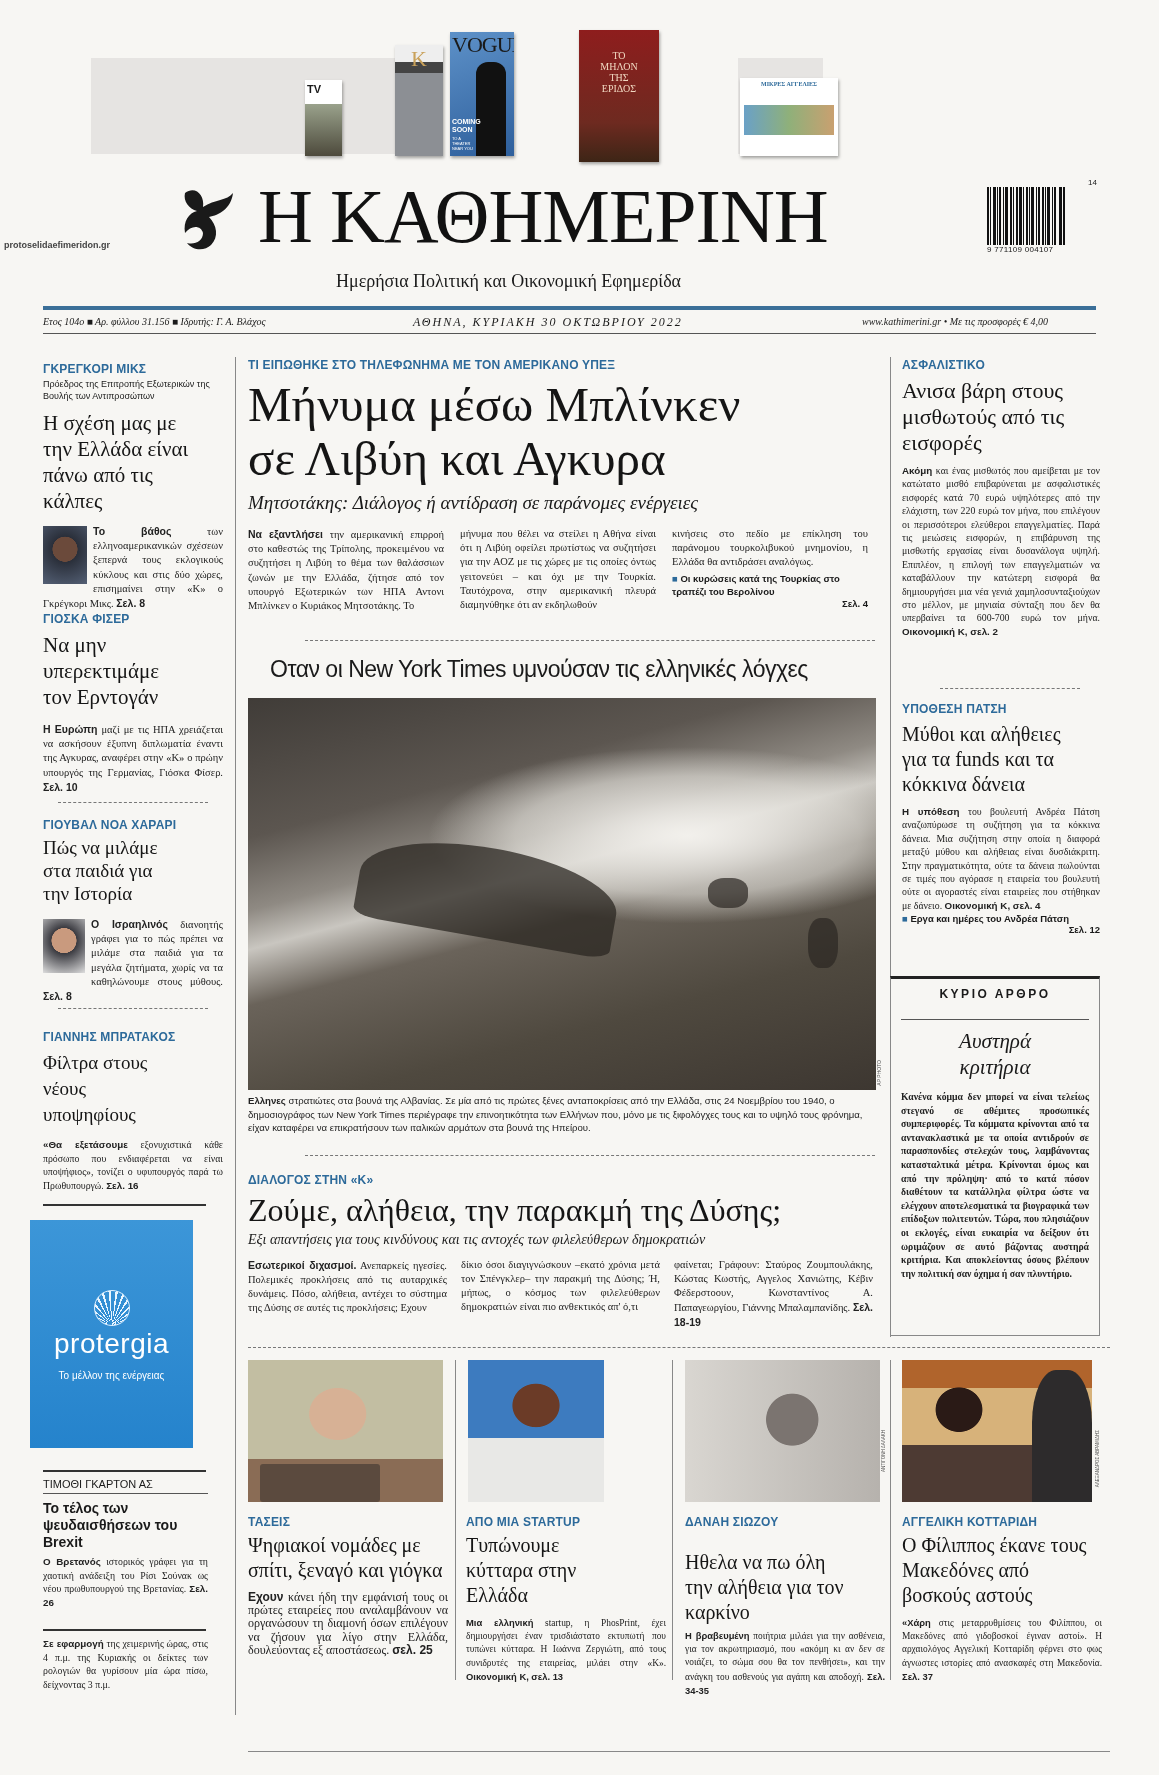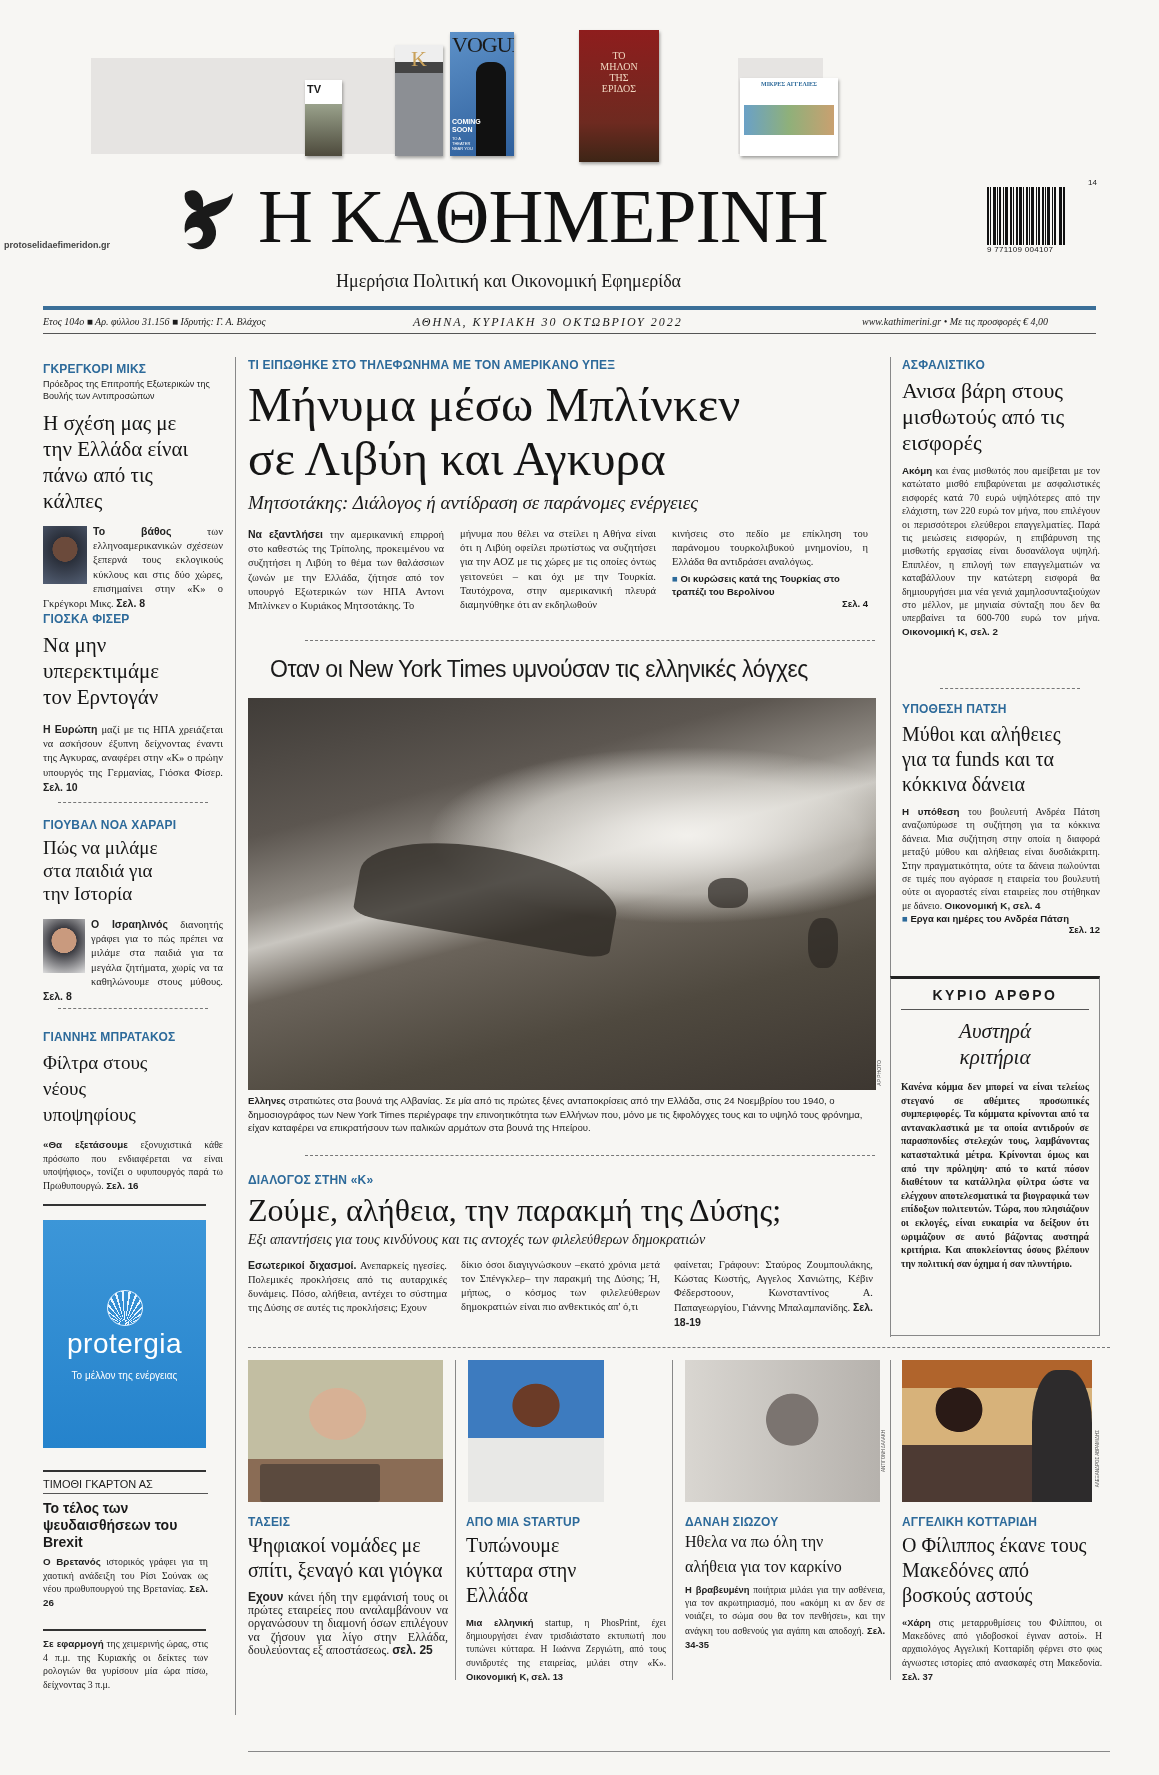--- a/index.html
+++ b/index.html
@@ -112,42 +112,42 @@
   <div class="hl" style="font-size:21px;margin-top:8px;line-height:26px;width:150px;">Η σχέση μας με την Ελλάδα είναι πάνω από τις κάλπες</div>
   <div style="margin-top:10px;overflow:hidden;">
     <div class="photo" style="float:left;width:44px;height:58px;margin:2px 6px 2px 0;background:radial-gradient(circle at 50% 40%,#6b4a3b 0 30%,#2a2f3a 31%,#546075 100%);"></div>
     <div class="body-text"><span class="lead">Το βάθος</span><span> των ελληνοαμερικανικών σχέσεων ξεπερνά τους εκλογικούς κύκλους και στις δύο χώρες, επισημαίνει στην «Κ» ο Γκρέγκορι Μικς.</span> <span class="pg">Σελ. 8</span></div>
   </div>
 </div>
 
 <div class="abs" style="left:43px;top:612px;width:180px;">
   <div class="kicker">ΓΙΟΣΚΑ ΦΙΣΕΡ</div>
   <div class="hl" style="font-size:21px;margin-top:6px;line-height:26px;width:145px;">Να μην υπερεκτιμάμε τον Ερντογάν</div>
-  <div class="body-text" style="margin-top:12px;"><span class="lead">Η Ευρώπη</span><span> μαζί με τις ΗΠΑ χρειάζεται να ασκήσουν έξυπνη δείχνοντας έναντι της Αγκυρας, αναφέρει στην «Κ» ο πρώην υπουργός της Γερμανίας, Γιόσκα Φίσερ.</span> <span class="pg">Σελ. 10</span></div>
+  <div class="body-text" style="margin-top:12px;"><span class="lead">Η Ευρώπη</span><span> μαζί με τις ΗΠΑ χρειάζεται να ασκήσουν έξυπνη διπλωματία έναντι της Αγκυρας, αναφέρει στην «Κ» ο πρώην υπουργός της Γερμανίας, Γιόσκα Φίσερ.</span> <span class="pg">Σελ. 10</span></div>
 </div>
 <div class="abs dash" style="left:58px;top:802px;width:150px;"></div>
 
 <div class="abs" style="left:43px;top:818px;width:180px;">
   <div class="kicker">ΓΙΟΥΒΑΛ ΝΟΑ ΧΑΡΑΡΙ</div>
   <div class="hl" style="font-size:19px;margin-top:4px;line-height:23px;width:140px;">Πώς να μιλάμε στα παιδιά για την Ιστορία</div>
   <div style="margin-top:12px;overflow:hidden;">
     <div class="photo" style="float:left;width:42px;height:54px;margin:2px 6px 2px 0;background:radial-gradient(circle at 50% 40%,#c99a7e 0 32%,#3a3a40 33%,#dedede 100%);"></div>
     <div class="body-text"><span class="lead">Ο Ισραηλινός</span><span> διανοητής γράφει για το πώς πρέπει να μιλάμε στα παιδιά για τα μεγάλα ζητήματα, χωρίς να τα καθηλώνουμε στους μύθους.</span> <span class="pg">Σελ. 8</span></div>
   </div>
 </div>
 <div class="abs dash" style="left:58px;top:1008px;width:150px;"></div>
 
 <div class="abs" style="left:43px;top:1030px;width:180px;">
   <div class="kicker">ΓΙΑΝΝΗΣ ΜΠΡΑΤΑΚΟΣ</div>
   <div class="hl" style="font-size:19px;margin-top:6px;line-height:26px;width:120px;">Φίλτρα στους νέους υποψηφίους</div>
   <div class="body-text" style="margin-top:10px;font-size:9.8px;line-height:13.5px;"><span class="lead">«Θα εξετάσουμε</span><span> εξονυχιστικά κάθε πρόσωπο που ενδιαφέρεται να είναι υποψήφιος», τονίζει ο υφυπουργός παρά τω Πρωθυπουργώ.</span> <span class="pg">Σελ. 16</span></div>
 </div>
 <div class="abs" style="left:43px;top:1204px;width:163px;border-top:2px solid #333;"></div>
 
-<div class="abs" style="left:43px;top:1220px;width:163px;height:228px;background:linear-gradient(180deg,#3c96d8,#2583cc);text-align:center;color:#fff;">
+<div class="abs" style="left:30px;top:1220px;width:163px;height:228px;background:linear-gradient(180deg,#3c96d8,#2583cc);text-align:center;color:#fff;">
   <div style="margin:70px auto 0;width:36px;height:36px;border:1.5px solid #dff0ff;border-radius:50%;background:repeating-conic-gradient(from 270deg at 50% 100%,#eaf6ff 0 4deg,transparent 4deg 12deg);"></div>
   <div class="sans" style="font-size:28px;letter-spacing:0.5px;margin-top:2px;">protergia</div>
   <div class="sans" style="font-size:10px;margin-top:10px;">Το μέλλον της ενέργειας</div>
 </div>
 
 <div class="abs" style="left:43px;top:1470px;width:163px;border-top:2px solid #333;"></div>
 <div class="abs" style="left:43px;top:1478px;width:165px;">
   <div class="sans" style="font-size:11px;padding-bottom:3px;border-bottom:1px solid #555;">ΤΙΜΟΘΙ ΓΚΑΡΤΟΝ ΑΣ</div>
   <div class="sans" style="font-size:14px;font-weight:bold;line-height:17px;margin-top:6px;width:150px;">Το τέλος των ψευδαισθήσεων του Brexit</div>
   <div class="body-text" style="margin-top:4px;font-size:9.8px;line-height:13.5px;"><span class="lead">Ο Βρετανός</span><span> ιστορικός γράφει για τη χαοτική ανάδειξη του Ρίσι Σούνακ ως νέου πρωθυπουργού της Βρετανίας.</span> <span class="pg">Σελ. 26</span></div>
@@ -217,21 +217,21 @@
   <div class="kicker">ΥΠΟΘΕΣΗ ΠΑΤΣΗ</div>
   <div class="hl" style="font-size:20px;margin-top:6px;line-height:25px;width:185px;">Μύθοι και αλήθειες για τα funds και τα κόκκινα δάνεια</div>
   <div class="body-text" style="margin-top:8px;font-size:9.8px;line-height:13.4px;"><span class="lead">Η υπόθεση</span><span> του βουλευτή Ανδρέα Πάτση αναζωπύρωσε τη συζήτηση για τα κόκκινα δάνεια. Μια συζήτηση στην οποία η διαφορά μεταξύ μύθου και αλήθειας είναι δυσδιάκριτη. Στην πραγματικότητα, ούτε τα δάνεια πωλούνται σε τιμές που αγόρασε η εταιρεία του βουλευτή ούτε οι αγοραστές είναι εταιρείες που στήθηκαν με δάνειο.</span> <span class="pg">Οικονομική Κ, σελ. 4</span></div>
   <div class="sans" style="font-size:9.5px;font-weight:bold;margin-top:1px;">
     <span style="color:#2d6a9a;">■ </span><span>Εργα και ημέρες του Ανδρέα Πάτση</span>
   </div>
   <div class="pg" style="font-size:9.5px;text-align:right;">Σελ. 12</div>
 </div>
 
 <div class="abs" style="left:890px;top:976px;width:210px;height:360px;border-top:3px solid #222;border-left:1px solid #888;border-right:1px solid #888;border-bottom:1px solid #888;padding:8px 10px;">
-  <div class="sans" style="text-align:center;font-weight:bold;font-size:14px;letter-spacing:2.5px;padding-bottom:6px;border-bottom:1px solid #555;">ΚΥΡΙΟ ΑΡΘΡΟ</div>
+  <div class="sans" style="text-align:center;font-weight:bold;font-size:12px;letter-spacing:2.5px;padding-bottom:18px;border-bottom:1px solid #555;">ΚΥΡΙΟ ΑΡΘΡΟ</div>
   <div class="serif" style="text-align:center;font-style:italic;font-size:21px;line-height:26px;margin:8px auto 10px;width:110px;">Αυστηρά κριτήρια</div>
   <div class="body-text" style="font-weight:bold;font-size:9.7px;line-height:13.6px;">Κανένα κόμμα δεν μπορεί να είναι τελείως στεγανό σε αθέμιτες προσωπικές συμπεριφορές. Τα κόμματα κρίνονται από τα αντανακλαστικά με τα οποία αντιδρούν σε παρασπονδίες στελεχών τους, λαμβάνοντας κατασταλτικά μέτρα. Κρίνονται όμως και από την πρόληψη· από το κατά πόσον διαθέτουν τα κατάλληλα φίλτρα ώστε να ελέγχουν αποτελεσματικά τα βιογραφικά των επίδοξων πολιτευτών. Τώρα, που πλησιάζουν οι εκλογές, είναι ευκαιρία να δείξουν ότι ωριμάζουν σε αυτό βάζοντας αυστηρά κριτήρια. Και αποκλείοντας όσους βλέπουν την πολιτική σαν όχημα ή σαν πλυντήριο.</div>
 </div>
 
 <div class="abs photo" style="left:248px;top:1360px;width:195px;height:142px;background:
        radial-gradient(ellipse 24% 30% at 46% 38%, #d7b195 0 60%, transparent 62%),
        linear-gradient(180deg,#c2bea2 0 70%,#8a6c55 70% 100%);">
   <div style="position:absolute;left:12px;top:104px;width:120px;height:38px;background:#5b4a3e;border-radius:3px;"></div>
 </div>
 <div class="abs photo" style="left:468px;top:1360px;width:136px;height:142px;background:
@@ -257,21 +257,21 @@
   <div class="hl" style="font-size:20px;line-height:25px;margin-top:4px;">Ψηφιακοί νομάδες με σπίτι, ξεναγό και γιόγκα</div>
   <div class="body-text" style="margin-top:8px;font-size:12px;line-height:13.2px;"><span class="lead">Εχουν</span><span> κάνει ήδη την εμφάνισή τους οι πρώτες εταιρείες που αναλαμβάνουν να οργανώσουν τη διαμονή όσων επιλέγουν να ζήσουν για λίγο στην Ελλάδα, δουλεύοντας εξ αποστάσεως.</span> <span class="pg">σελ. 25</span></div>
 </div>
 <div class="abs" style="left:466px;top:1515px;width:200px;">
   <div class="kicker">ΑΠΟ ΜΙΑ STARTUP</div>
   <div class="hl" style="font-size:20px;line-height:25px;margin-top:4px;width:120px;">Τυπώνουμε κύτταρα στην Ελλάδα</div>
   <div class="body-text" style="margin-top:8px;font-size:9.4px;line-height:13.2px;"><span class="lead">Μια ελληνική</span><span> startup, η PhosPrint, έχει δημιουργήσει έναν τρισδιάστατο εκτυπωτή που τυπώνει κύτταρα. Η Ιωάννα Ζεργιώτη, από τους συνιδρυτές της εταιρείας, μιλάει στην «Κ».</span> <span class="pg">Οικονομική Κ, σελ. 13</span></div>
 </div>
 <div class="abs" style="left:685px;top:1515px;width:200px;">
   <div class="kicker">ΔΑΝΑΗ ΣΙΩΖΟΥ</div>
-  <div class="hl" style="font-size:16px;line-height:25px;margin-top:0;width:170px;">Ηθελα να πω όλη την αλήθεια για τον καρκίνο</div>
+  <div class="hl" style="font-size:20px;line-height:25px;margin-top:21px;width:170px;">Ηθελα να πω όλη την αλήθεια για τον καρκίνο</div>
   <div class="body-text" style="margin-top:4px;font-size:9.4px;line-height:13.2px;"><span class="lead">Η βραβευμένη</span><span> ποιήτρια μιλάει για την ασθένεια, για τον ακρωτηριασμό, που «ακόμη κι αν δεν σε νοιάζει, το σώμα σου θα τον πενθήσει», και την ανάγκη του ασθενούς για αγάπη και αποδοχή.</span> <span class="pg">Σελ. 34-35</span></div>
 </div>
 <div class="abs" style="left:902px;top:1515px;width:200px;">
   <div class="kicker">ΑΓΓΕΛΙΚΗ ΚΟΤΤΑΡΙΔΗ</div>
   <div class="hl" style="font-size:20px;line-height:25px;margin-top:4px;">Ο Φίλιππος έκανε τους Μακεδόνες από βοσκούς αστούς</div>
   <div class="body-text" style="margin-top:8px;font-size:9.4px;line-height:13.2px;"><span class="lead">«Χάρη</span><span> στις μεταρρυθμίσεις του Φιλίππου, οι Μακεδόνες από γιδοβοσκοί έγιναν αστοί». Η αρχαιολόγος Αγγελική Κοτταρίδη φέρνει στο φως άγνωστες ιστορίες από ανασκαφές στη Μακεδονία.</span> <span class="pg">Σελ. 37</span></div>
 </div>
 
 <div class="abs" style="left:248px;top:1751px;width:862px;border-top:1px solid #888;"></div>
 

